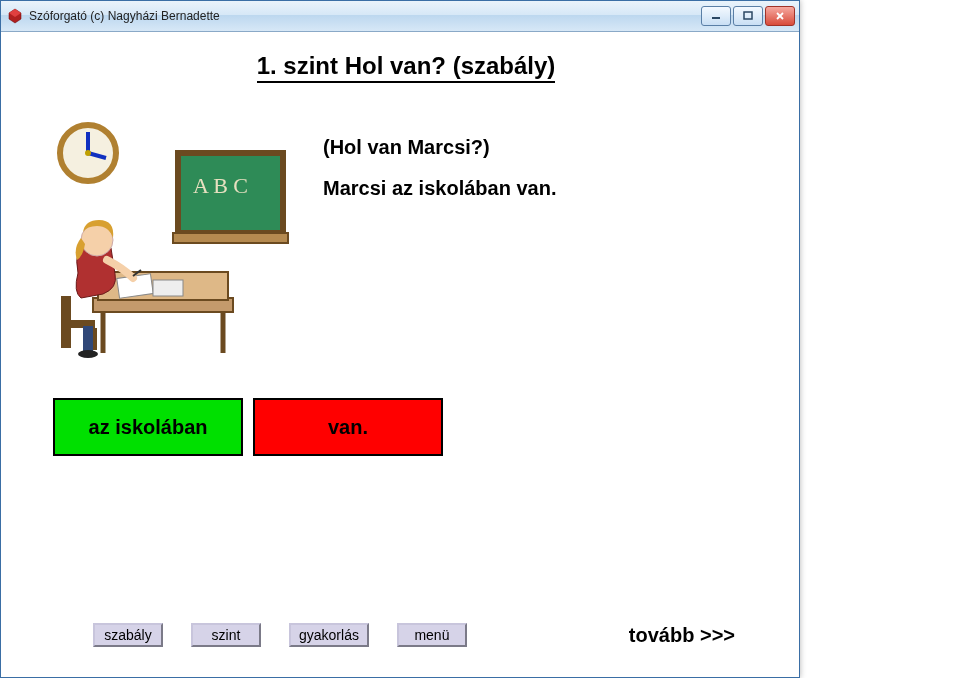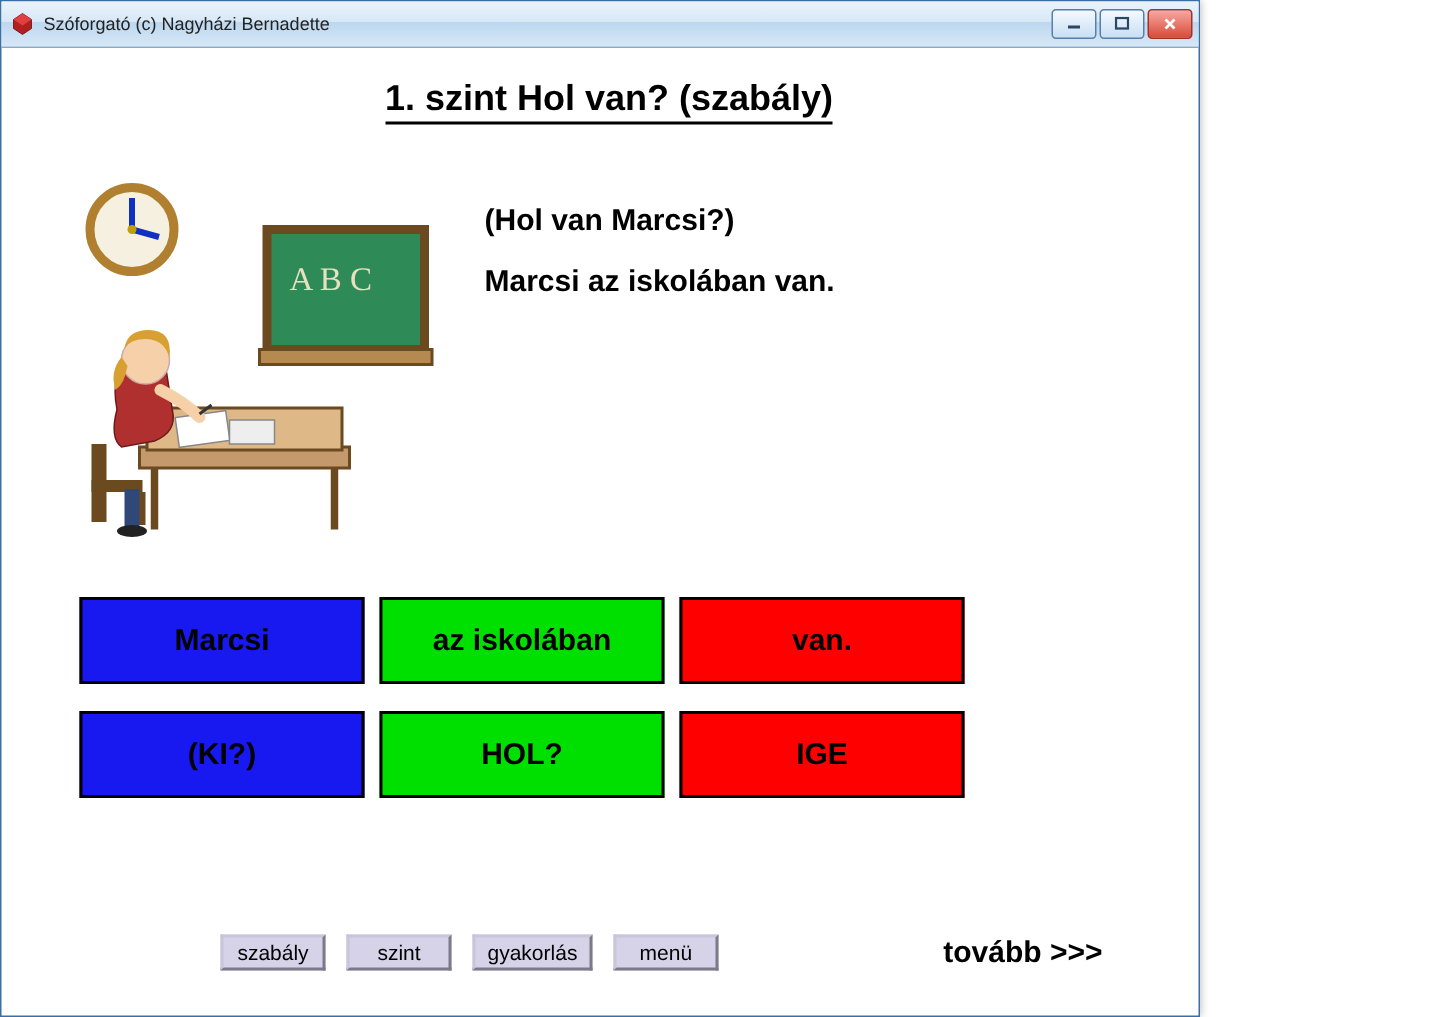--- a/index.html
+++ b/index.html
@@ -134,22 +134,22 @@
   .bottom-bar {
     position: absolute;
     left: 0; right: 0;
     bottom: 30px;
     display: flex;
     align-items: center;
     padding: 0 40px;
   }
   .nav-buttons {
     display: flex;
-    gap: 14px;
-    margin-left: 106px;
+    gap: 28px;
+    margin-left: 52px;
   }
   .nav-btn {
     font-family: "Comic Sans MS", cursive, sans-serif;
     font-size: 14px;
     padding: 2px 8px;
     background: #d6d3e8;
     border: 2px outset #c8c5dc;
     cursor: pointer;
     min-width: 70px;
     text-align: center;
@@ -243,41 +243,27 @@
       </div>
 
       <div class="example-text">
         <p>(Hol van Marcsi?)</p>
         <p>Marcsi az iskolában van.</p>
       </div>
     </div>
 
     <div class="word-rows">
       <div class="word-row">
-        <div class="word-cell c-blue">
-            <span>Marcsi</span>
-          </div>
         <div class="word-cell c-green">
             <span>az iskolában</span>
           </div>
         <div class="word-cell c-red">
             <span>van.</span>
           </div>
       </div>
-      <div class="word-row">
-        <div class="word-cell c-blue">
-            <span>(KI?)</span>
-          </div>
-        <div class="word-cell c-green">
-            <span>HOL?</span>
-          </div>
-        <div class="word-cell c-red">
-            <span>IGE</span>
-          </div>
-      </div>
     </div>
 
     <div class="bottom-bar">
       <div class="nav-buttons">
         <button class="nav-btn">szabály</button>
         <button class="nav-btn">szint</button>
         <button class="nav-btn">gyakorlás</button>
         <button class="nav-btn">menü</button>
       </div>
       <span class="next-link">tovább &gt;&gt;&gt;</span>

